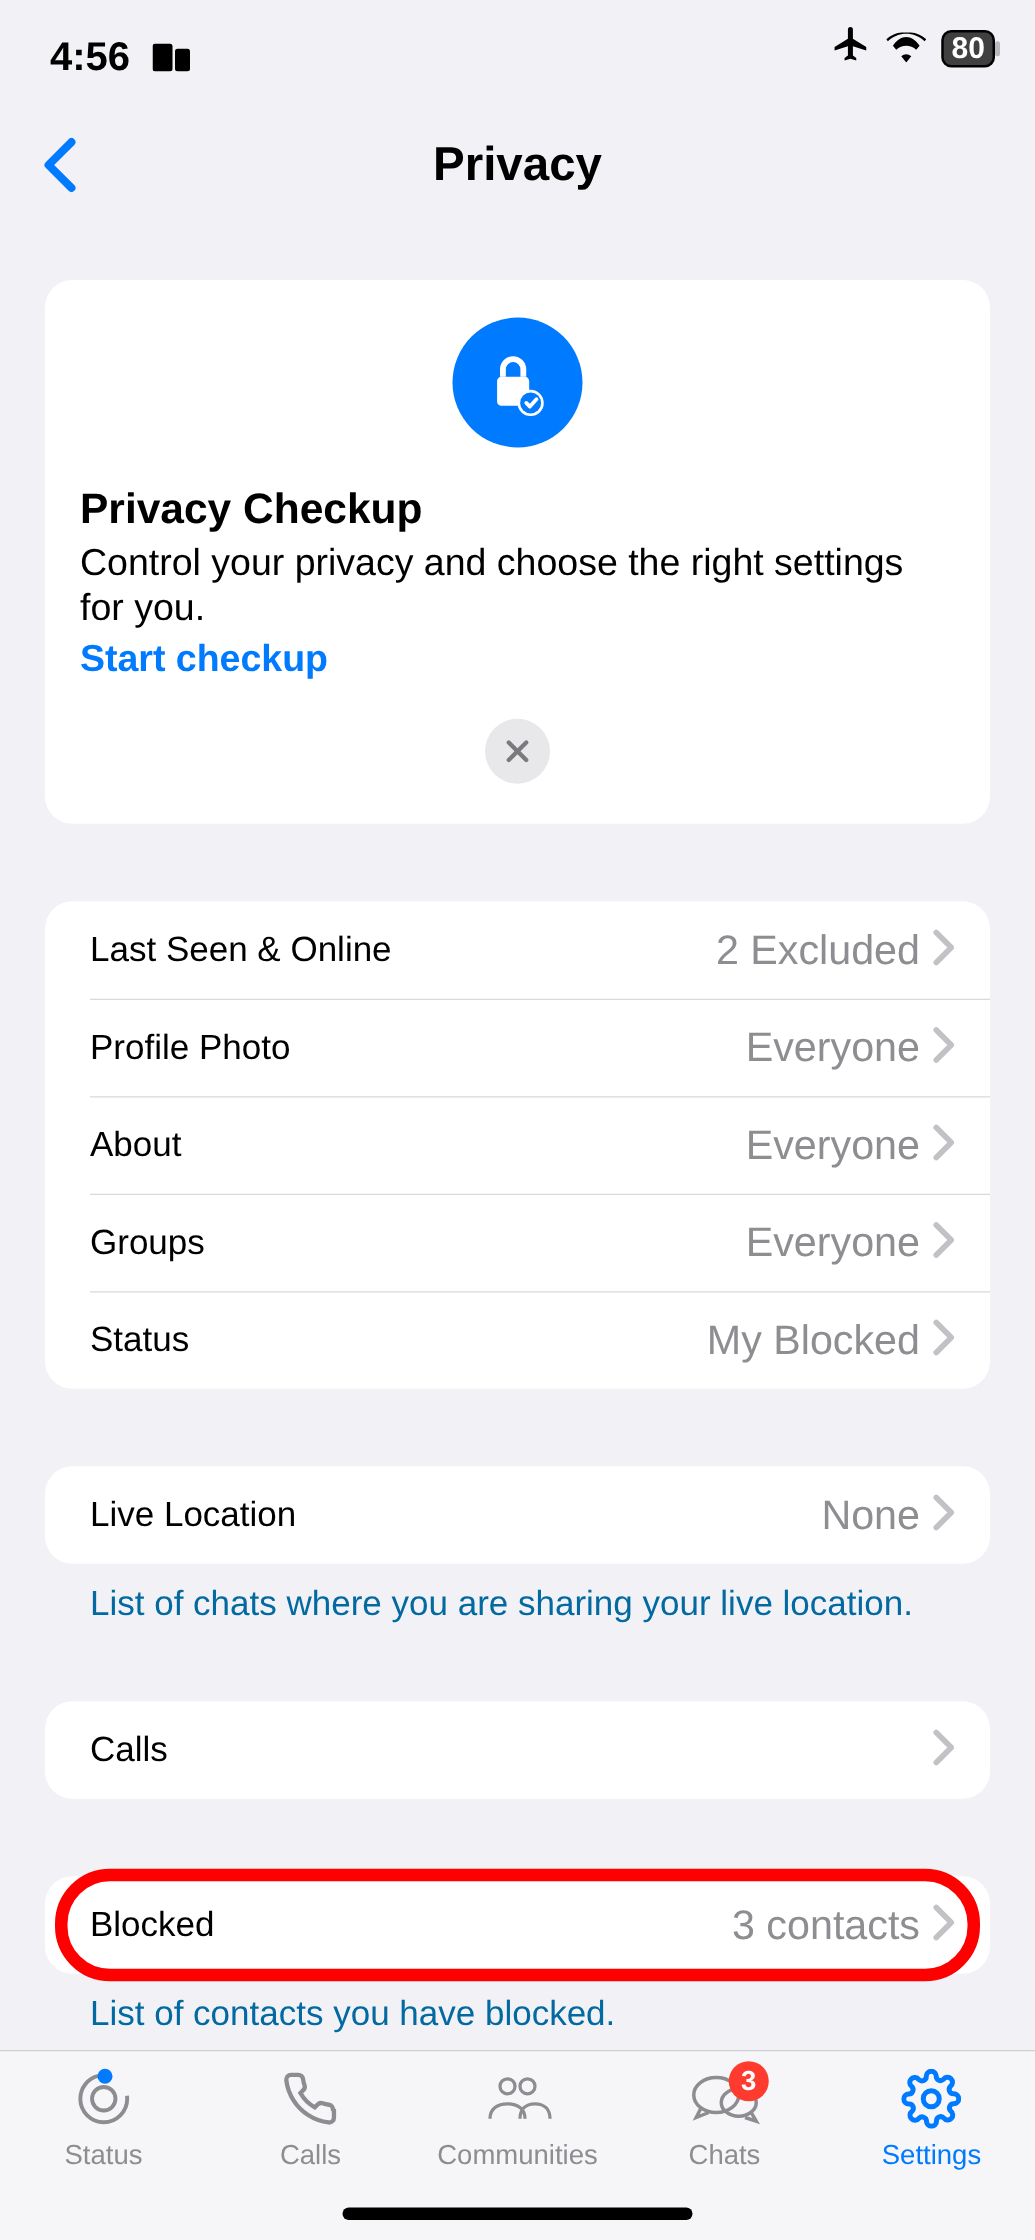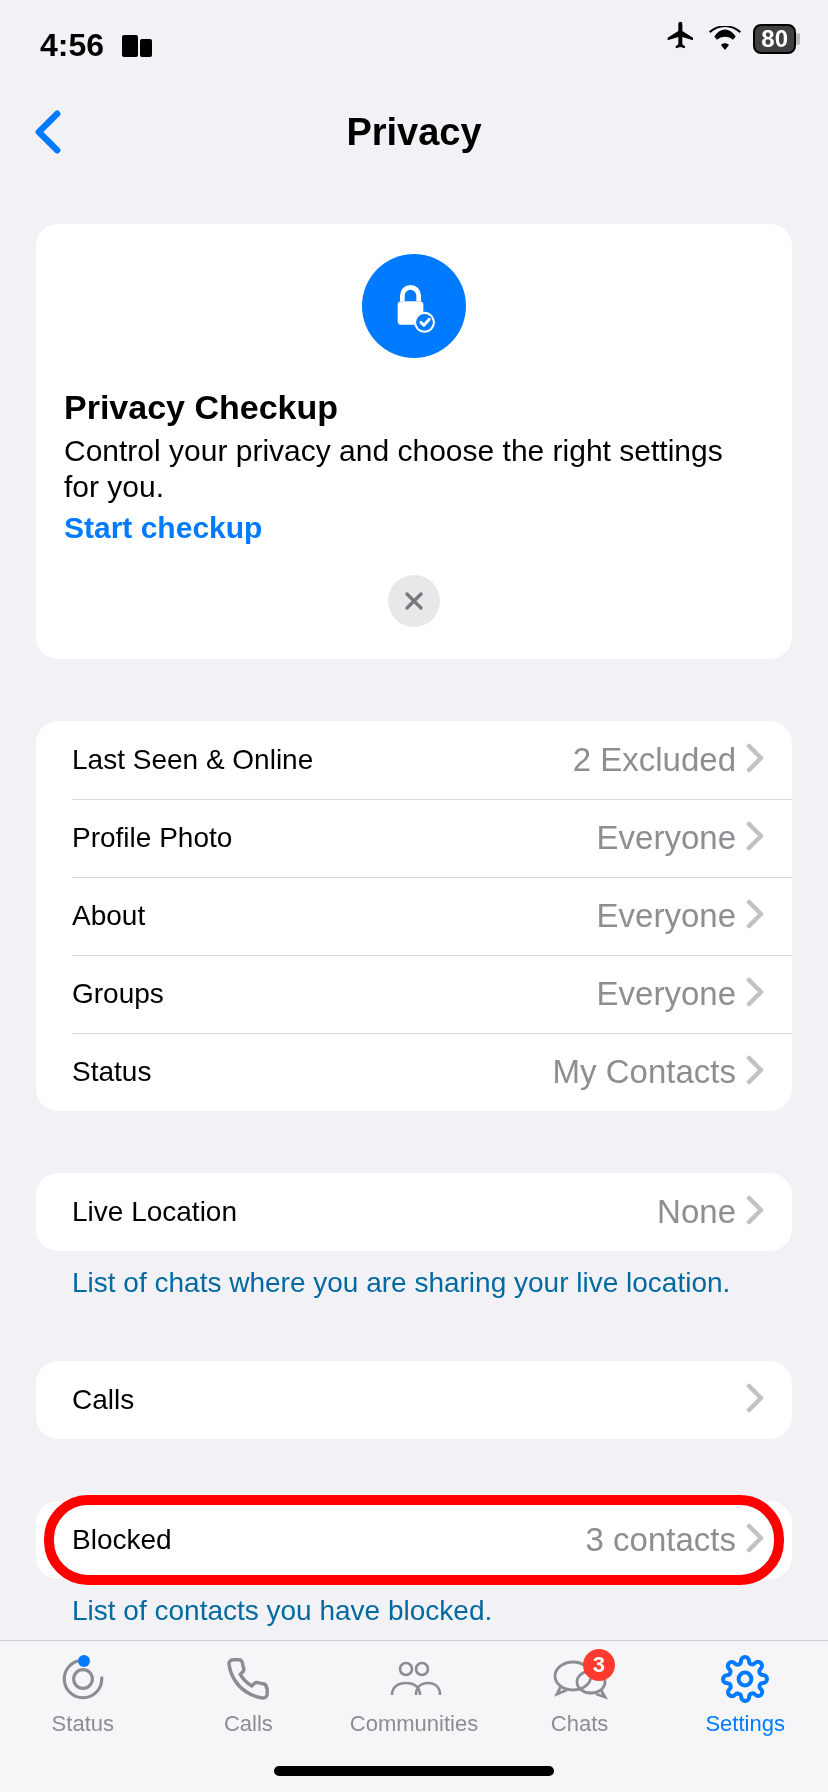--- a/index.html
+++ b/index.html
@@ -261,21 +261,21 @@
       </div>
       <div class="row">
         <span class="row-label">Groups</span>
         <span class="row-value">Everyone</span>
         <span class="chevron"><svg width="18" height="30" viewBox="0 0 12 20" fill="none" stroke="currentColor" stroke-width="3" stroke-linecap="round" stroke-linejoin="round">
               <polyline points="2 2 10 10 2 18"></polyline>
             </svg></span>
       </div>
       <div class="row">
         <span class="row-label">Status</span>
-        <span class="row-value">My Contacts</span>
+        <span class="row-value">My Blocked</span>
         <span class="chevron"><svg width="18" height="30" viewBox="0 0 12 20" fill="none" stroke="currentColor" stroke-width="3" stroke-linecap="round" stroke-linejoin="round">
               <polyline points="2 2 10 10 2 18"></polyline>
             </svg></span>
       </div>
     </div>
   </div>
 
   <div class="group">
     <div class="card">
       <div class="row">

